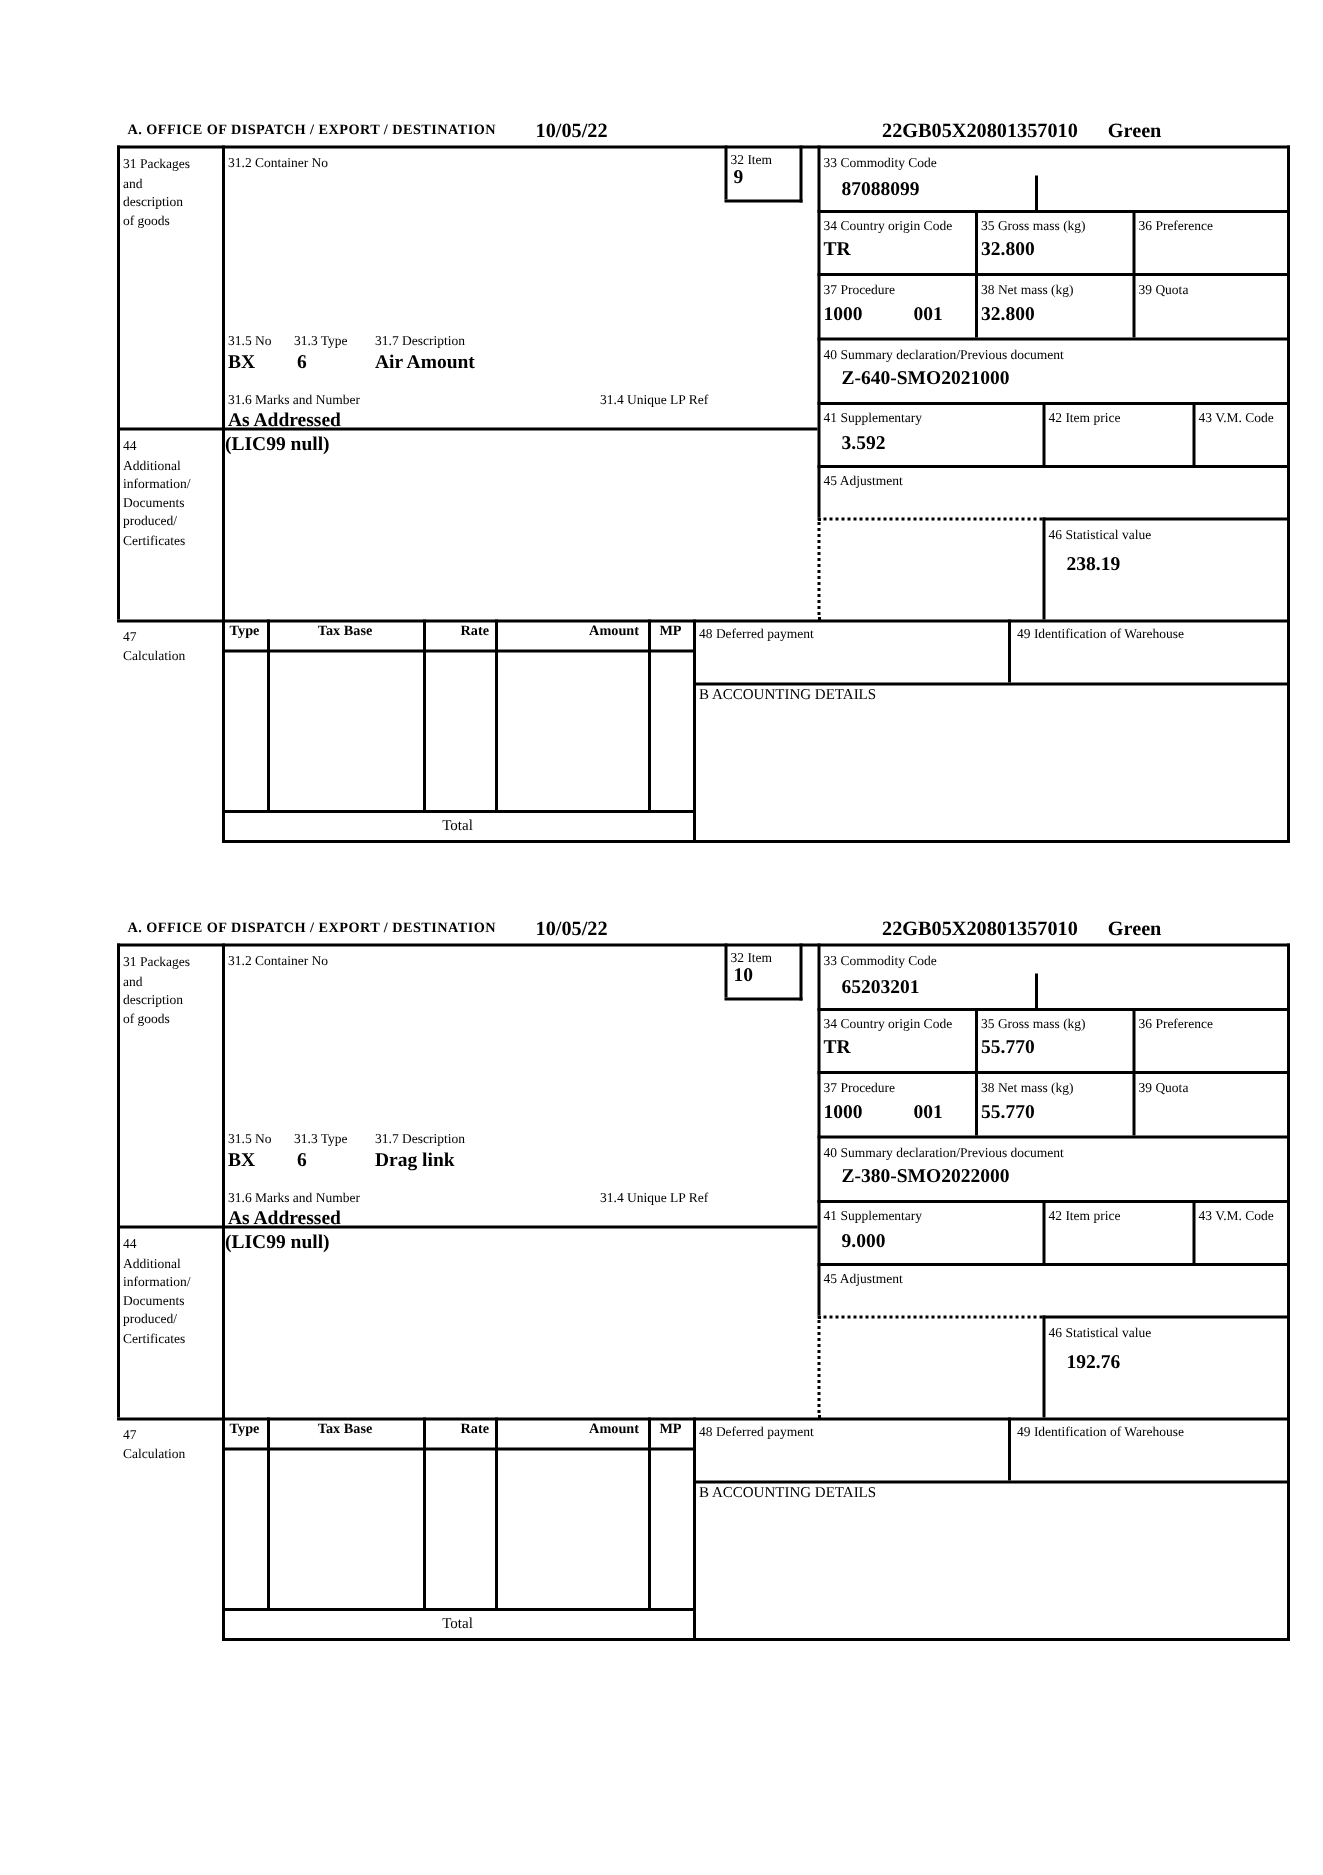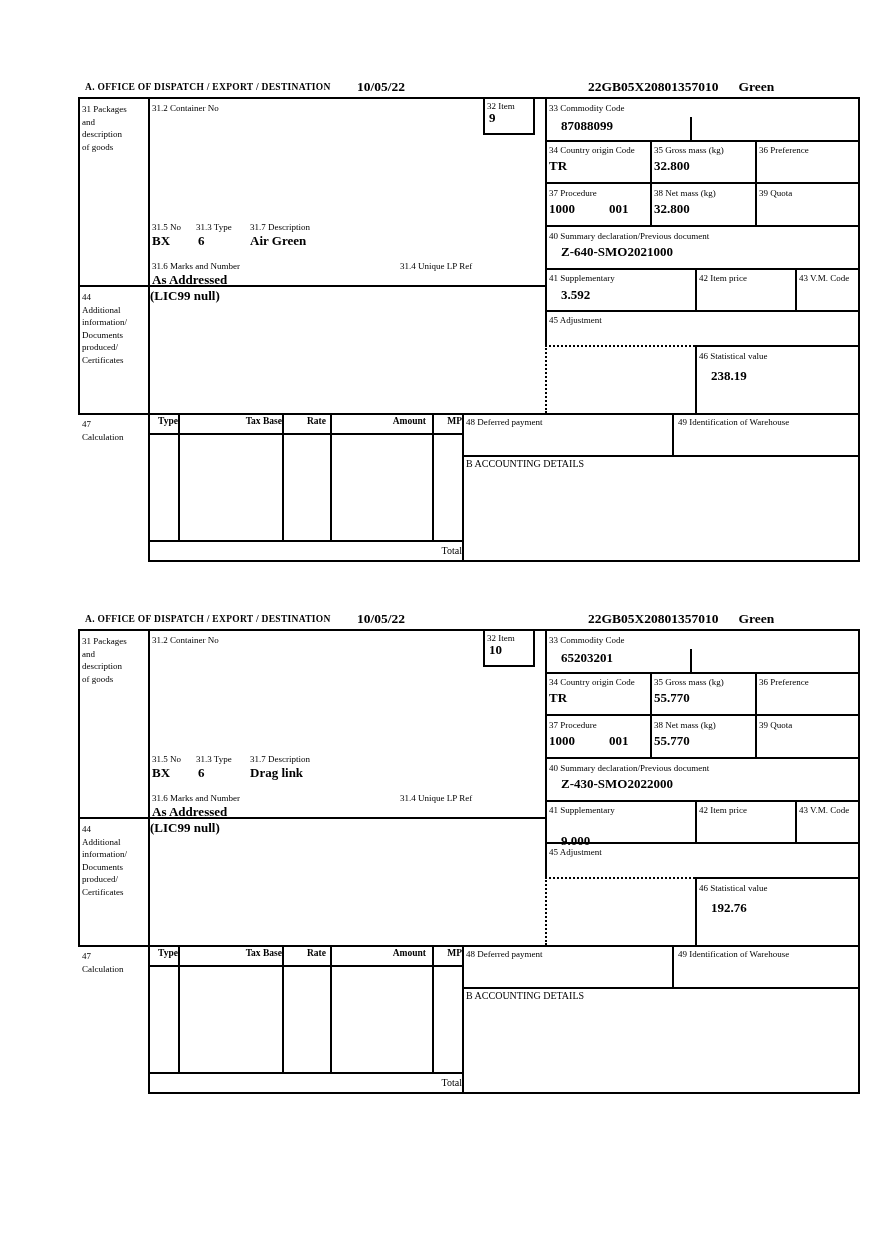--- a/index.html
+++ b/index.html
@@ -14,21 +14,21 @@
   .form{position:absolute;left:78px;top:19px;width:782px;height:465px;}
   .ln{position:absolute;background:#000;}
   .hl{height:2px;}
   .vl{width:2px;}
   .hl.dot{background:none;border-top:2px dotted #000;height:0;}
   .vl.dot{background:none;border-left:2px dotted #000;width:0;}
   .t{position:absolute;font-size:9px;font-weight:400;line-height:12.5px;white-space:pre-line;}
   .v{position:absolute;font-size:13px;font-weight:700;white-space:nowrap;}
   .th{position:absolute;top:319px;font-size:9.5px;font-weight:700;}
   .b10{font-size:10px;}
-  .ctr{text-align:right;}
+  .ctr{text-align:center;}
   .rgt{text-align:right;}
 </style>
 </head>
 <body>
 
 <div id="page">
   <section class="block" style="top: 78px;">
     <div class="hdr">
       <div class="office">A.  OFFICE OF DISPATCH / EXPORT / DESTINATION</div>
       <div class="date">10/05/22</div>
@@ -88,21 +88,21 @@
 Calculation</div>
 
       <div class="t" style="left:74px;top:5px;">31.2 Container No</div>
       <div class="t" style="left:409px;top:3px;">32 Item</div>
       <div class="v" style="left:411px;top:13px;">9</div>
       <div class="t" style="left:74px;top:124px;">31.5 No</div>
       <div class="t" style="left:118px;top:124px;">31.3 Type</div>
       <div class="t" style="left:172px;top:124px;">31.7 Description</div>
       <div class="v" style="left:74px;top:136px;">BX</div>
       <div class="v" style="left:120px;top:136px;">6</div>
-      <div class="v" style="left:172px;top:136px;">Air Green</div>
+      <div class="v" style="left:172px;top:136px;">Air Amount</div>
       <div class="t" style="left:74px;top:163px;">31.6 Marks and Number</div>
       <div class="t" style="left:322px;top:163px;">31.4 Unique LP Ref</div>
       <div class="v" style="left:74px;top:175px;">As Addressed</div>
 
       <div class="v" style="left:72px;top:191px;">(LIC99 null)</div>
 
       <div class="t" style="left:471px;top:5px;">33 Commodity Code</div>
       <div class="v" style="left:483px;top:21px;">87088099</div>
       <div class="t" style="left:471px;top:47px;">34 Country origin Code</div>
       <div class="v" style="left:471px;top:61px;">TR</div>
@@ -219,23 +219,23 @@
       <div class="t" style="left:576px;top:47px;">35 Gross mass (kg)</div>
       <div class="v" style="left:576px;top:61px;">55.770</div>
       <div class="t" style="left:681px;top:47px;">36 Preference</div>
       <div class="t" style="left:471px;top:90px;">37 Procedure</div>
       <div class="v" style="left:471px;top:104px;">1000</div>
       <div class="v" style="left:531px;top:104px;">001</div>
       <div class="t" style="left:576px;top:90px;">38 Net mass (kg)</div>
       <div class="v" style="left:576px;top:104px;">55.770</div>
       <div class="t" style="left:681px;top:90px;">39 Quota</div>
       <div class="t" style="left:471px;top:133px;">40 Summary declaration/Previous document</div>
-      <div class="v" style="left:483px;top:147px;">Z-430-SMO2022000</div>
+      <div class="v" style="left:483px;top:147px;">Z-380-SMO2022000</div>
       <div class="t" style="left:471px;top:175px;">41 Supplementary</div>
-      <div class="v" style="left:483px;top:204px;">9.000</div>
+      <div class="v" style="left:483px;top:190px;">9.000</div>
       <div class="t" style="left:621px;top:175px;">42 Item price</div>
       <div class="t" style="left:721px;top:175px;">43 V.M. Code</div>
       <div class="t" style="left:471px;top:217px;">45 Adjustment</div>
       <div class="t" style="left:621px;top:253px;">46 Statistical value</div>
       <div class="v" style="left:633px;top:271px;">192.76</div>
 
       <div class="th ctr" style="left:70px;width:30px;">Type</div>
       <div class="th ctr" style="left:100px;width:104px;">Tax Base</div>
       <div class="th rgt" style="left:204px;width:44px;">Rate</div>
       <div class="th rgt" style="left:252px;width:96px;">Amount</div>

